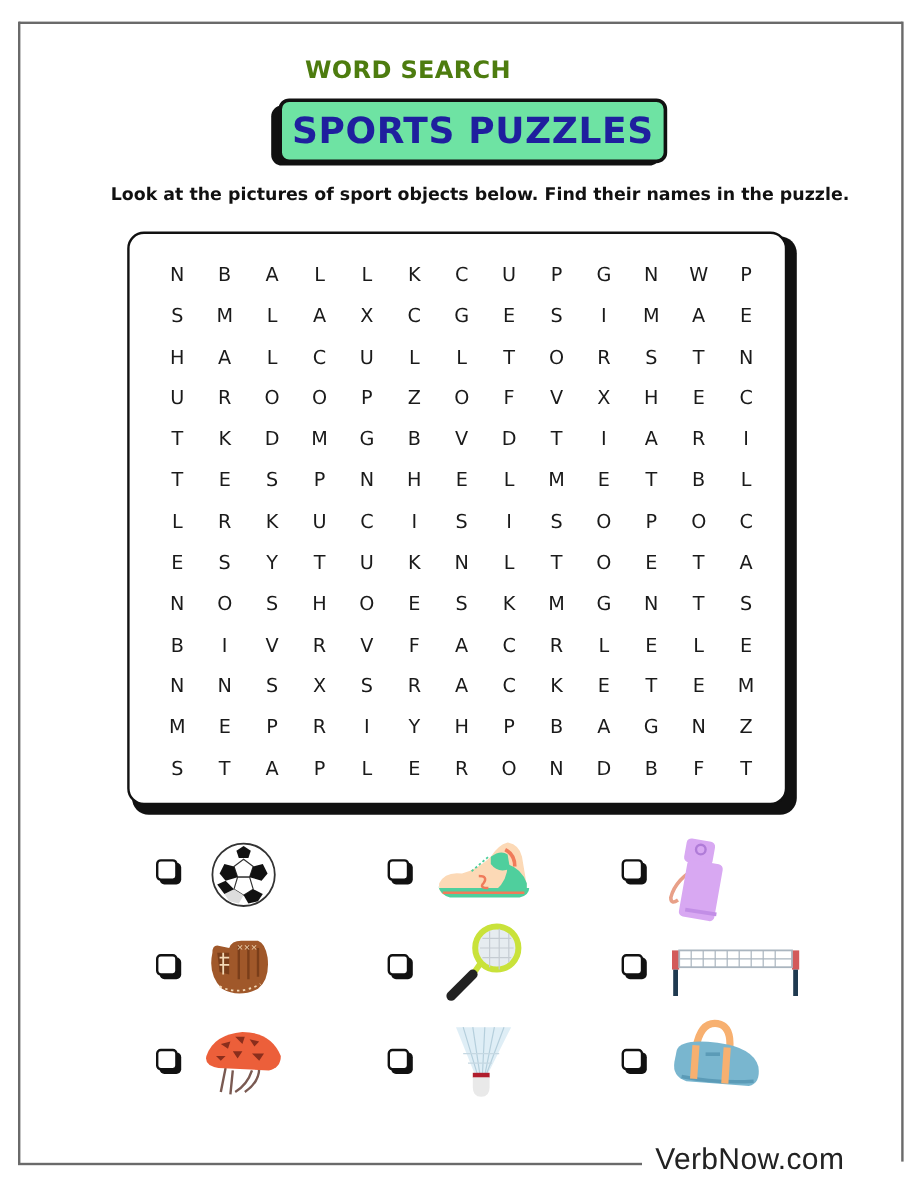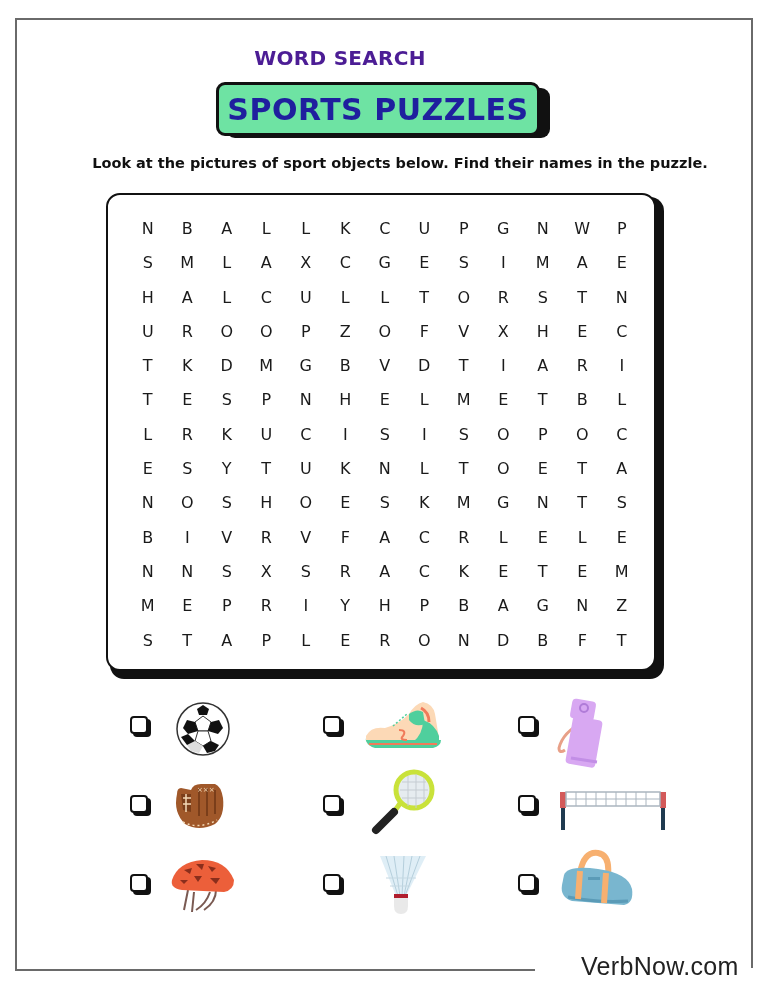--- a/index.html
+++ b/index.html
@@ -1,25 +1,25 @@
 <!DOCTYPE html>
 <html><head>
 <meta charset="utf-8">
 <style>
   html, body { margin:0; padding:0; background:#ffffff; }
   body { width:768px; height:994px; position:relative; overflow:hidden; font-family:"DejaVu Sans", sans-serif; color:#111; }
   .page-border-top { position:absolute; left:16px; top:18px; width:736px; height:2px; background:#6a6a6a; }
   .page-border-left { position:absolute; left:15px; top:18px; width:2px; height:952px; background:#6a6a6a; }
   .page-border-right { position:absolute; left:751px; top:18px; width:2px; height:950px; background:#6a6a6a; }
   .page-border-bottom { position:absolute; left:15px; top:969px; width:520px; height:2px; background:#6a6a6a; }
-  .brand { position:absolute; left:546px; top:952px; font-family:"Liberation Sans", sans-serif; font-size:25px; color:#222; letter-spacing:0.3px;margin-left:35px; }
-
-  .title { position:absolute; left:0; width:680px; top:46px; text-align:center; font-family:"DejaVu Sans", sans-serif; font-weight:bold; font-size:20px; color:#4c1d95; letter-spacing:0.3px; }
+  .brand { position:absolute; left:546px; top:952px; font-family:"Liberation Sans", sans-serif; font-size:25px; color:#222; letter-spacing:0.3px; }
+
+  .title { position:absolute; left:0; width:680px; top:46px; text-align:center; font-family:"DejaVu Sans", sans-serif; font-weight:bold; font-size:20px; color:#4d7c0f; letter-spacing:0.3px; }
   .banner-shadow { position:absolute; left:226px; top:88px; width:324px; height:50px; background:#111; border-radius:9px; }
-  .banner { position:absolute; left:216px; top:82px; width:318px; height:48px; background:#6ee3a3; border:3px solid #111; border-radius:9px; display:flex; align-items:center; justify-content:center; }
+  .banner { position:absolute; left:232px; top:82px; width:318px; height:48px; background:#6ee3a3; border:3px solid #111; border-radius:9px; display:flex; align-items:center; justify-content:center; }
   .banner span { font-family:"DejaVu Sans", sans-serif; font-weight:bold; font-size:30px; color:#1f1f9e; letter-spacing:0.5px; }
 
   .instructions { position:absolute; left:16px; width:768px; top:155px; text-align:center; font-family:"DejaVu Sans", sans-serif; font-size:14.5px; font-weight:bold; color:#111; }
 
   .grid-shadow { position:absolute; left:110px; top:197px; width:554px; height:482px; background:#111; border-radius:14px; }
   .grid-box { position:absolute; left:106px; top:193px; width:550px; height:478px; background:#fff; border:2.5px solid #111; border-radius:14px; box-sizing:border-box; }
   .grid { position:absolute; left:128px; top:212px; display:grid; grid-template-columns:repeat(13, 39.5px); grid-auto-rows:34.3px; }
   .cell { text-align:center; font-family:"DejaVu Sans", sans-serif; font-size:16px; line-height:34px; color:#1a1a1a; }
 
   .items { position:absolute; left:0; top:0; }

